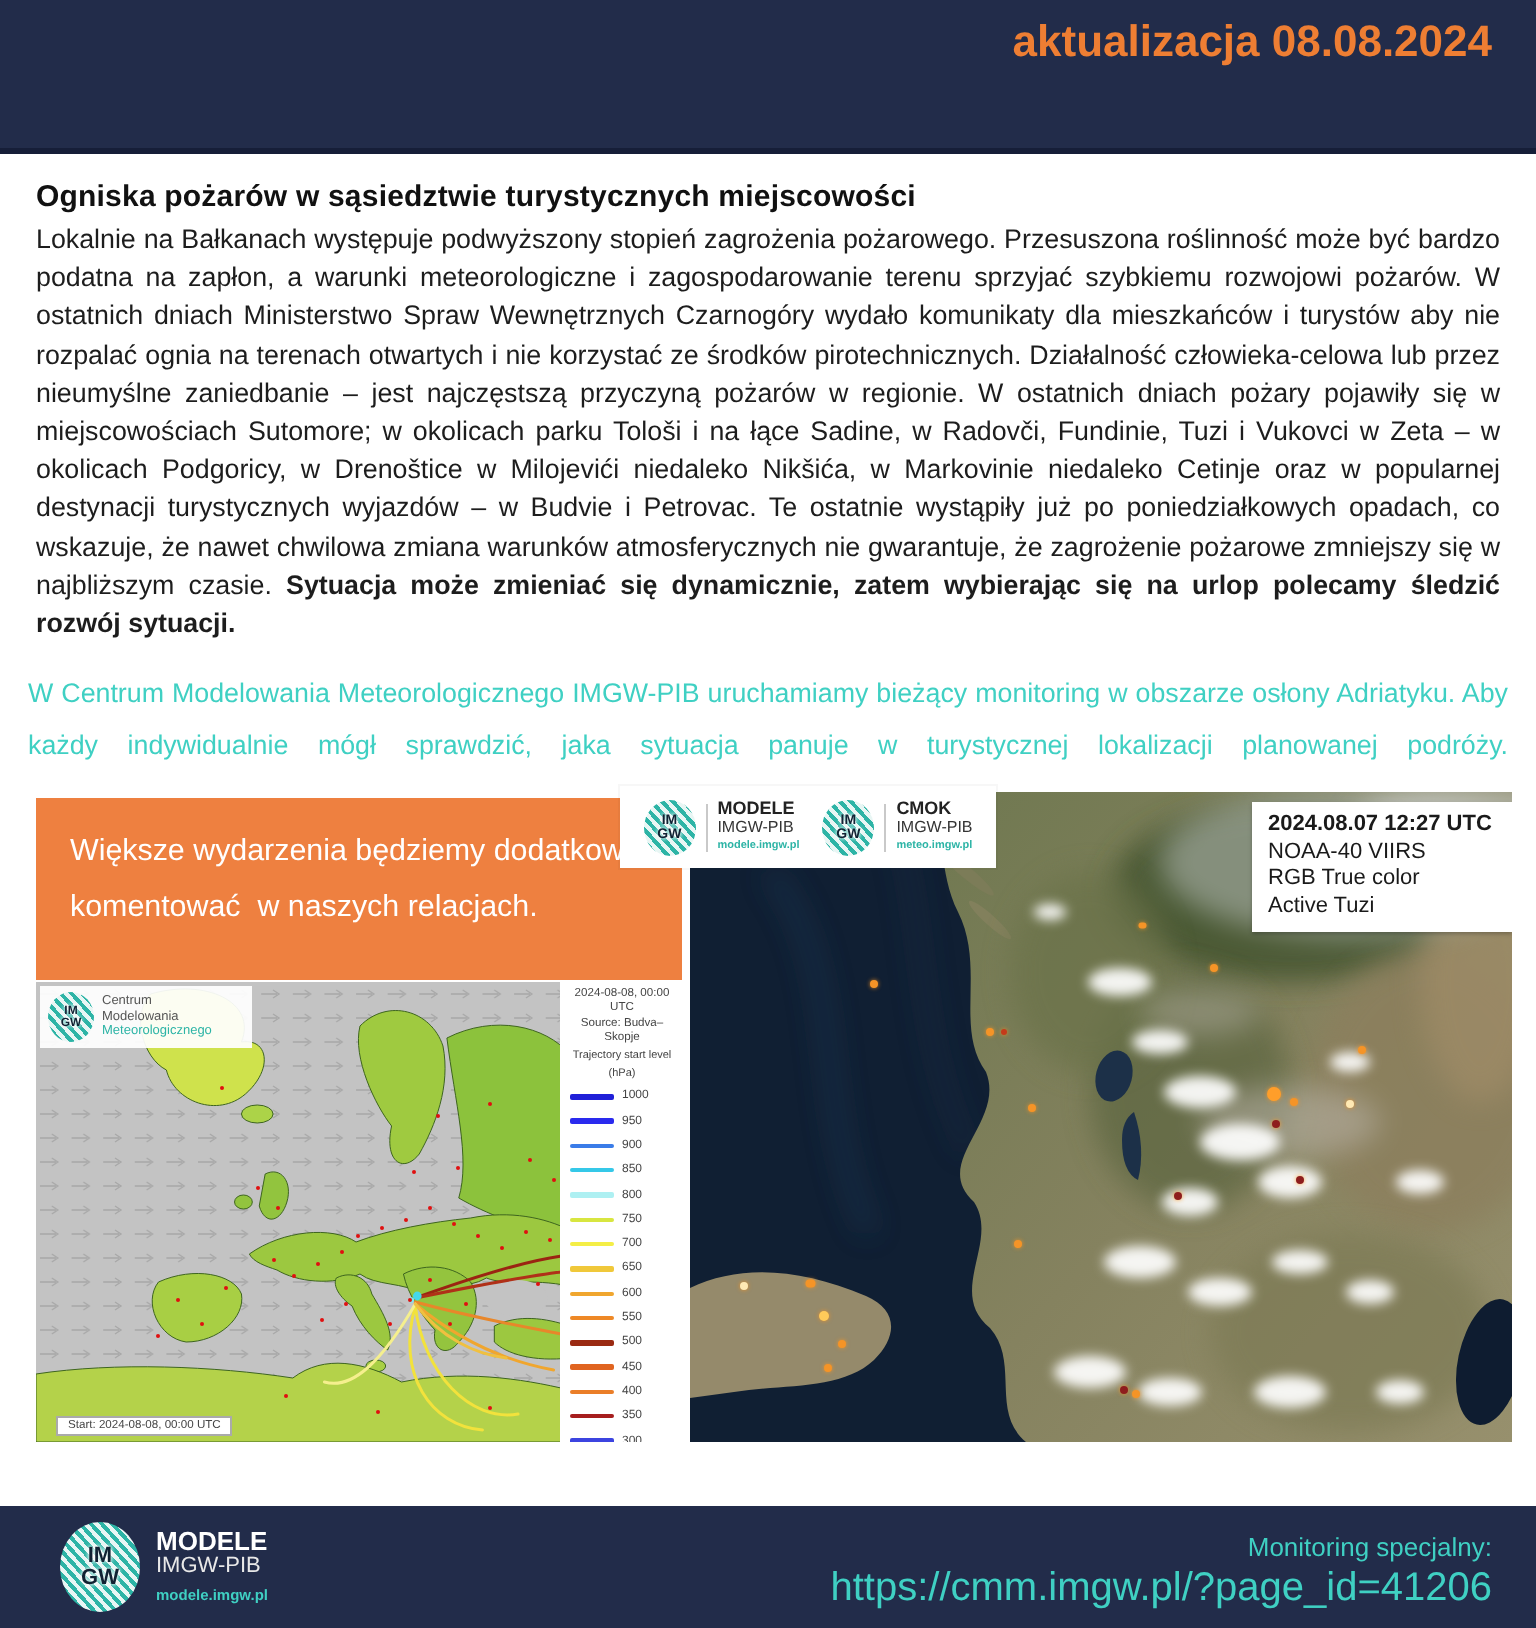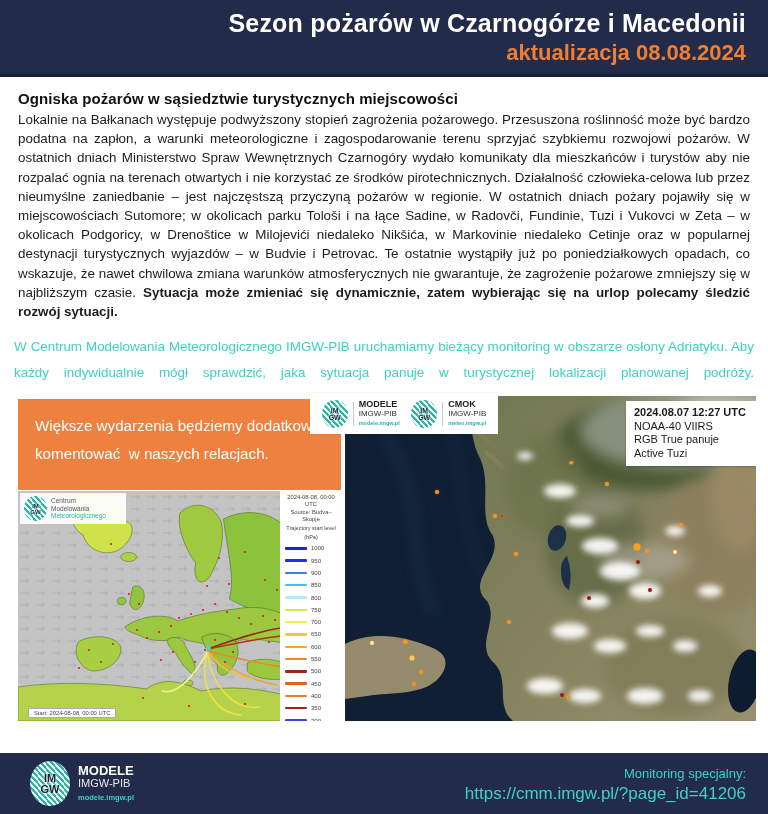--- a/index.html
+++ b/index.html
@@ -70,29 +70,28 @@
   .site-footer{position:absolute; left:0; right:0; bottom:0; height:61px; background:var(--navy); display:flex; align-items:center; justify-content:space-between; padding:0 22px 0 30px;}
   .f-logo{display:flex; align-items:center; gap:8px;}
   .lc-big{width:40px; height:45px;}
   .lc-big span{font-size:11px; line-height:11px;}
   .f-logo-text{display:flex; flex-direction:column; line-height:13px;}
   .f-logo-text .f1{color:#fff; font-weight:700; font-size:13px;}
   .f-logo-text .f2{color:#e8e8e8; font-size:11px;}
   .f-logo-text .f3{color:var(--teal); font-weight:700; font-size:7.5px; margin-top:1px;}
   .f-right{text-align:right; line-height:20px;}
   .f-right .m1{color:var(--teal); font-size:13px;}
-  .f-right .m2{color:var(--teal); font-size:17px;padding-left:18px;}
+  .f-right .m2{color:var(--teal); font-size:20px;padding-left:18px;}
 </style>
 </head>
 <body style="--navy: #222c4a; --orange: #ee7e33; --teal: #3fd0c3;">
 
 <div class="page">
 
   <div class="banner">
-    <div class="t1">Sezon pożarów w Czarnogórze i Macedonii</div>
     <div class="t2">aktualizacja 08.08.2024</div>
   </div>
 
   <div class="article-heading">Ogniska pożarów w sąsiedztwie turystycznych miejscowości</div>
   <p class="body-par"><span>Lokalnie na Bałkanach występuje podwyższony stopień zagrożenia pożarowego. Przesuszona roślinność może być bardzo podatna na zapłon, a warunki meteorologiczne i zagospodarowanie terenu sprzyjać szybkiemu rozwojowi pożarów. W ostatnich dniach Ministerstwo Spraw Wewnętrznych Czarnogóry wydało komunikaty dla mieszkańców i turystów aby nie rozpalać ognia na terenach otwartych i nie korzystać ze środków pirotechnicznych. Działalność człowieka-celowa lub przez nieumyślne zaniedbanie – jest najczęstszą przyczyną pożarów w regionie. W ostatnich dniach pożary pojawiły się w miejscowościach Sutomore; w okolicach parku Tološi i na łące Sadine, w Radovči, Fundinie, Tuzi i Vukovci w Zeta – w okolicach Podgoricy, w Drenoštice w Milojevići niedaleko Nikšića, w Markovinie niedaleko Cetinje oraz w popularnej destynacji turystycznych wyjazdów – w Budvie i Petrovac. Te ostatnie wystąpiły już po poniedziałkowych opadach, co wskazuje, że nawet chwilowa zmiana warunków atmosferycznych nie gwarantuje, że zagrożenie pożarowe zmniejszy się w najbliższym czasie. </span><b>Sytuacja może zmieniać się dynamicznie, zatem wybierając się na urlop polecamy śledzić rozwój sytuacji.</b></p>
   <p class="teal-par">W Centrum Modelowania Meteorologicznego IMGW-PIB uruchamiamy bieżący monitoring w obszarze osłony Adriatyku. Aby każdy indywidualnie mógł sprawdzić, jaka sytuacja panuje w turystycznej lokalizacji planowanej podróży.</p>
 
   <div class="collage">
 
     <div class="promo">
@@ -175,21 +174,21 @@
           <div class="fire-dot" style="left: 16.2%; top: 80.5%; width: 5px; height: 5px; background: rgb(255, 202, 90);"></div>
           <div class="fire-dot" style="left: 18.4%; top: 85%; width: 4px; height: 4px; background: rgb(245, 148, 39);"></div>
           <div class="fire-dot" style="left: 16.9%; top: 88.5%; width: 4px; height: 4px; background: rgb(245, 148, 39);"></div>
           <div class="fire-dot" style="left: 39.8%; top: 69.5%; width: 4px; height: 4px; background: rgb(245, 148, 39);"></div>
           <div class="fire-dot" style="left: 52.7%; top: 92%; width: 4px; height: 4px; background: rgb(142, 29, 29);"></div>
           <div class="fire-dot" style="left: 54.2%; top: 92.6%; width: 4px; height: 4px; background: rgb(245, 148, 39);"></div>
         </div>
       <div class="sat-caption">
         <div class="c1">2024.08.07 12:27 UTC</div>
         <div>NOAA-40 VIIRS</div>
-        <div>RGB True panuje</div>
+        <div>RGB True color</div>
         <div>Active Tuzi</div>
       </div>
     </div>
 
     <div class="traj-map">
       <svg viewBox="0 0 327 230" preserveAspectRatio="none">
         <defs>
           <pattern id="arr" width="16" height="12" patternUnits="userSpaceOnUse">
             <path d="M2,6 h8 M8,4 l3,2 l-3,2" stroke="#9c9c9c" stroke-width="0.7" fill="none"></path>
           </pattern>

